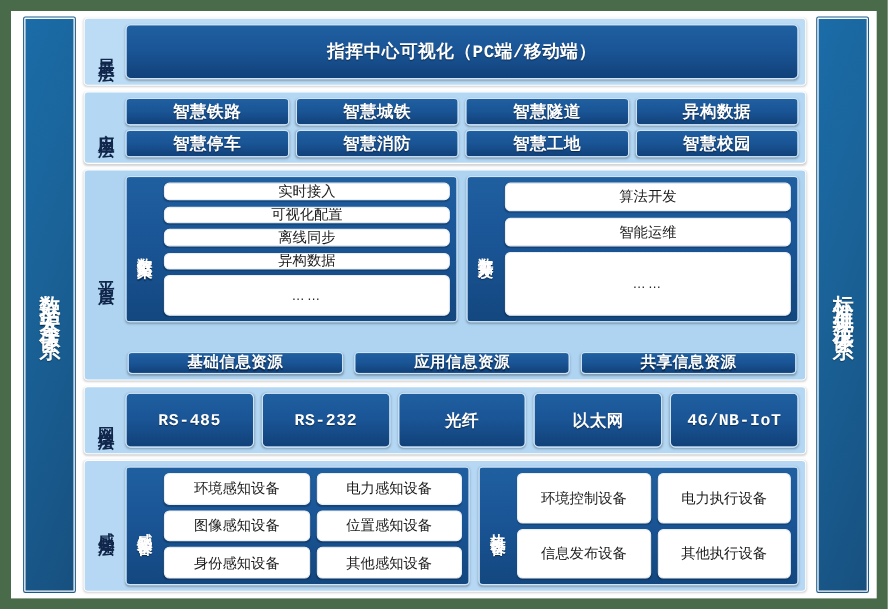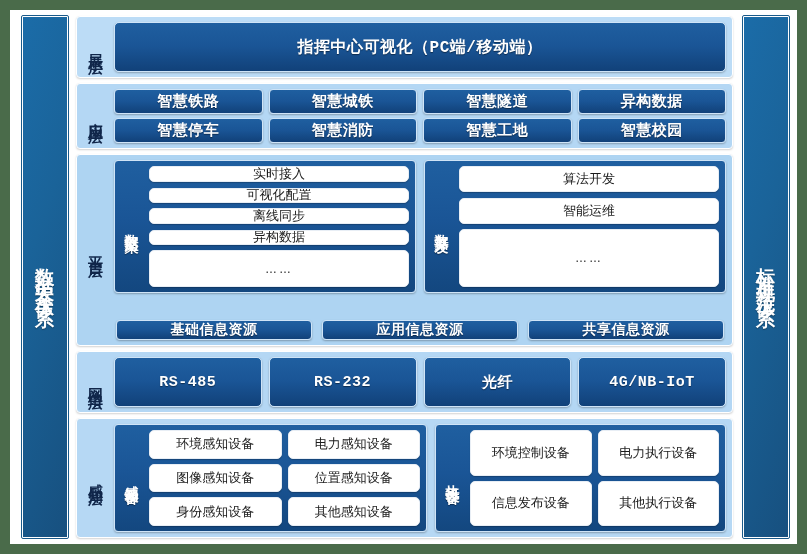--- a/index.html
+++ b/index.html
@@ -396,20 +396,21 @@
 
     <div class="layer layer-network">
       <div class="layer-name">
         <span class="vtext">网络层</span>
       </div>
       <div class="layer-body">
         <div class="net-row">
           <div class="chip">RS-485</div>
           <div class="chip">RS-232</div>
           <div class="chip">光纤</div>
+          <div class="chip">以太网</div>
           <div class="chip">4G/NB-IoT</div>
         </div>
       </div>
     </div>
 
     <div class="layer layer-sense">
       <div class="layer-name">
         <span class="vtext">感知层</span>
       </div>
       <div class="layer-body">

